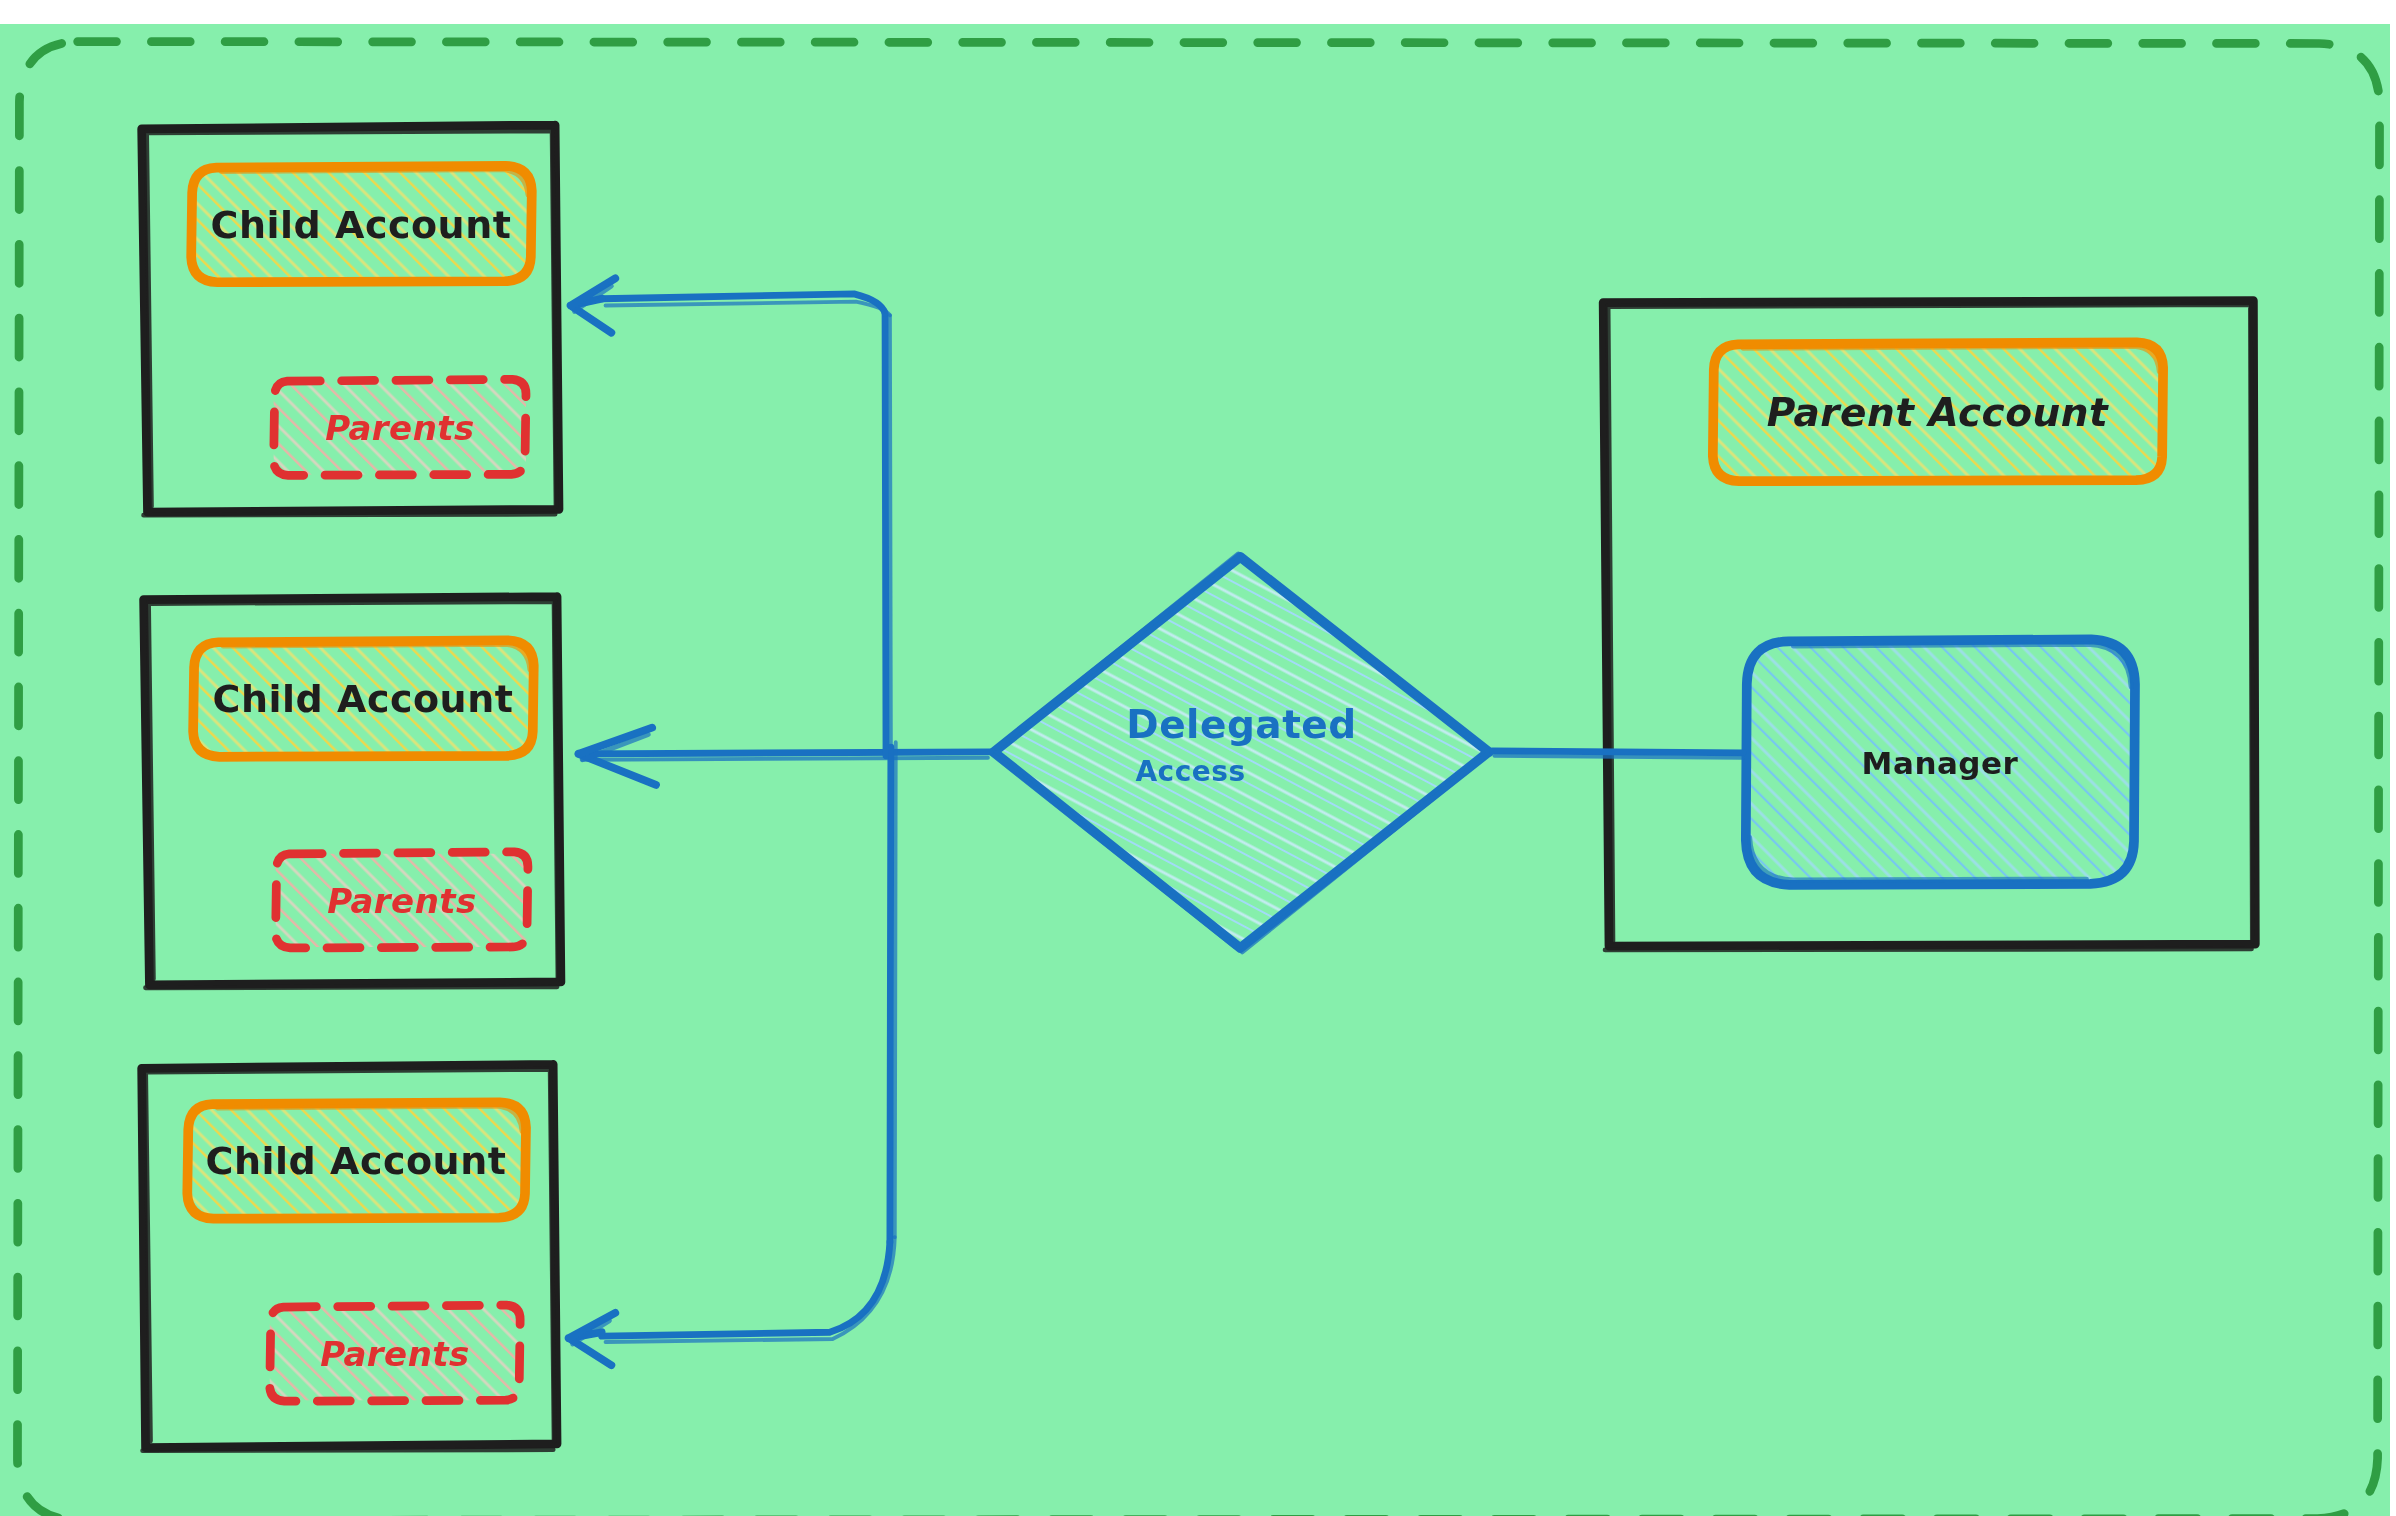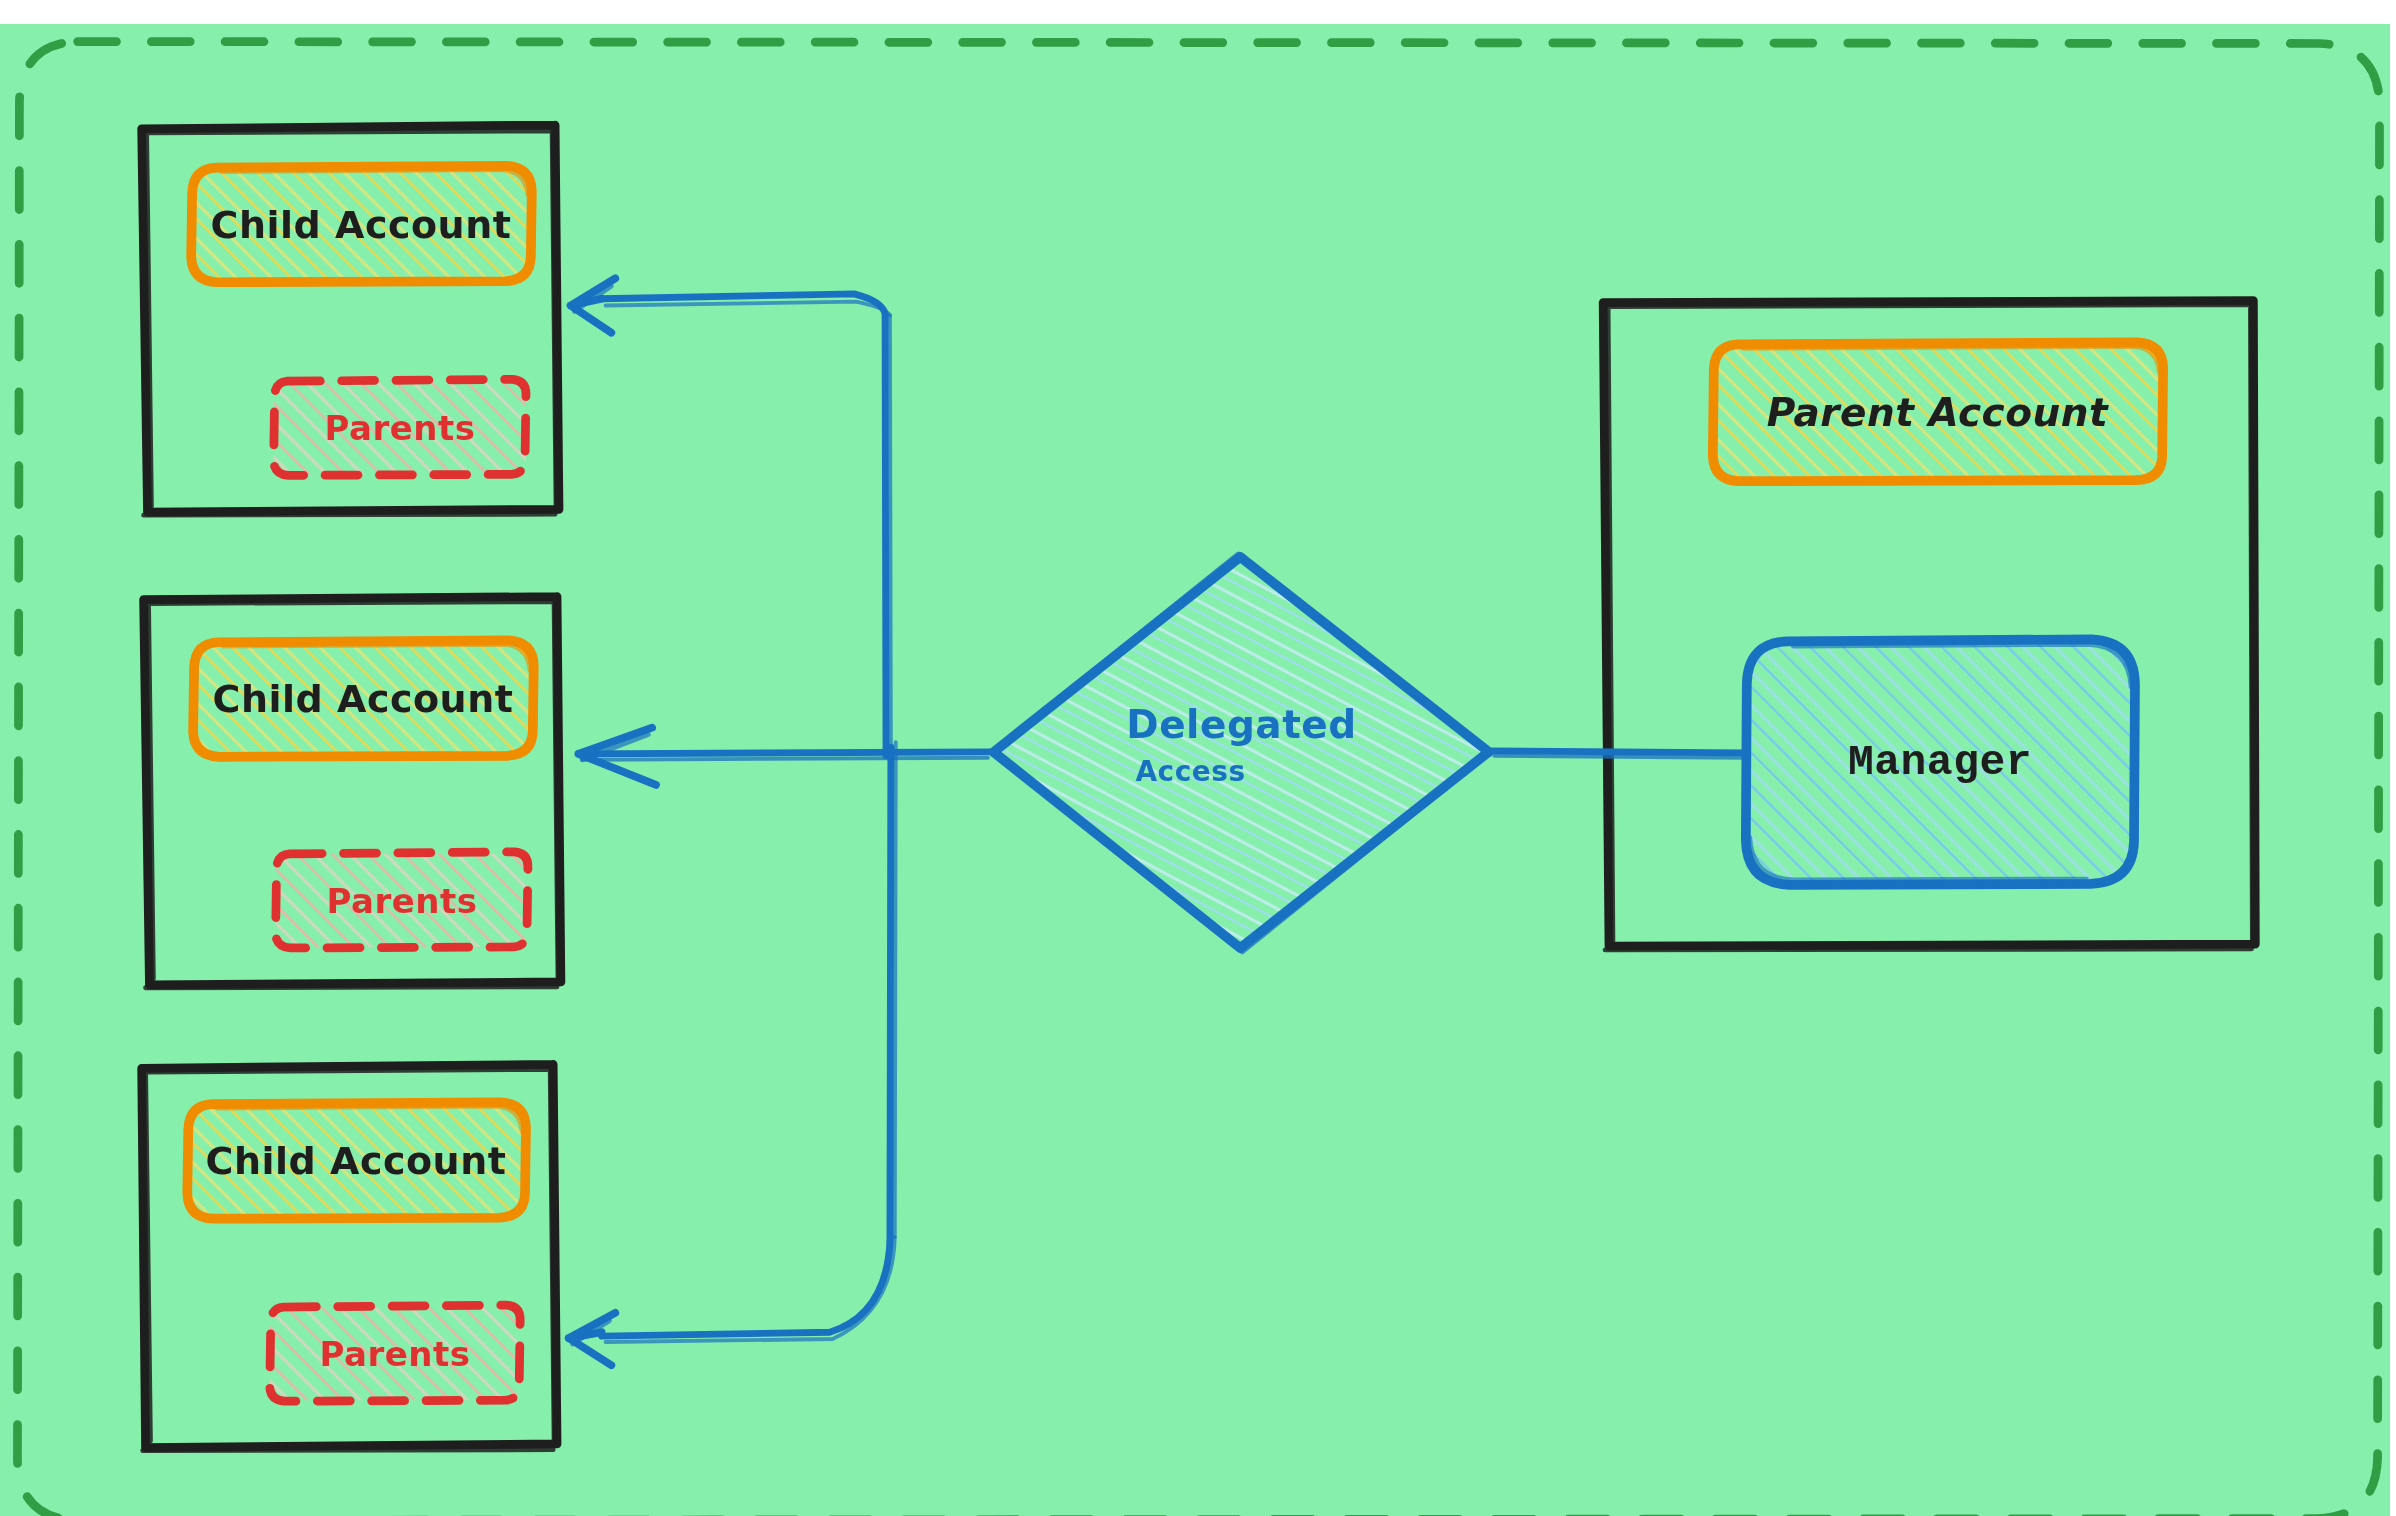--- a/index.html
+++ b/index.html
@@ -32,21 +32,21 @@
     align-items: center;
     justify-content: center;
     text-align: center;
     white-space: pre;
     font-family: "DejaVu Sans", sans-serif;
     pointer-events: none;
     font-weight: 700;
     letter-spacing: 0.5px;
   }
   .lbl-dark { color: #1e1e1e; }
-  .lbl-red  { color: #e03131; }
+  .lbl-red  { color: #e03131; font-style: italic; }
   .lbl-blue { color: #1971c2; }
 </style>
 </head>
 <body>
 
 <div id="stage">
 
   <svg id="sketch" viewBox="0 0 2470 1563" xmlns="http://www.w3.org/2000/svg">
     <defs>
 
@@ -180,16 +180,16 @@
   <div class="lbl lbl-dark" style="left:193px;top:618px;width:340px;height:113px;font-size:38px;">Child Account</div>
   <div class="lbl lbl-red" style="left:276px;top:830px;width:252px;height:93px;font-size:34px;">Parents</div>
 
   <div class="lbl lbl-dark" style="left:187px;top:1080px;width:338px;height:113px;font-size:38px;">Child Account</div>
   <div class="lbl lbl-red" style="left:270px;top:1283px;width:250px;height:93px;font-size:34px;">Parents</div>
 
   <div class="lbl lbl-blue" style="left:1091px;top:679px;width:301px;height:43px;font-size:39px;">Delegated</div>
   <div class="lbl lbl-blue" style="left:1040px;top:726px;width:301px;height:43px;font-size:28px;">Access</div>
 
   <div class="lbl lbl-dark" style="left:1713px;top:320px;width:449px;height:136px;font-size:39px;font-style:italic;">Parent Account</div>
-  <div class="lbl lbl-dark" style="left:1746px;top:617px;width:388px;height:243px;font-size:43px;font-family:Liberation Mono, monospace;">Manager</div>
+  <div class="lbl lbl-dark" style="left:1746px;top:617px;width:388px;height:243px;font-size:31px;">Manager</div>
 
 </div>
 
 
 </body></html>

